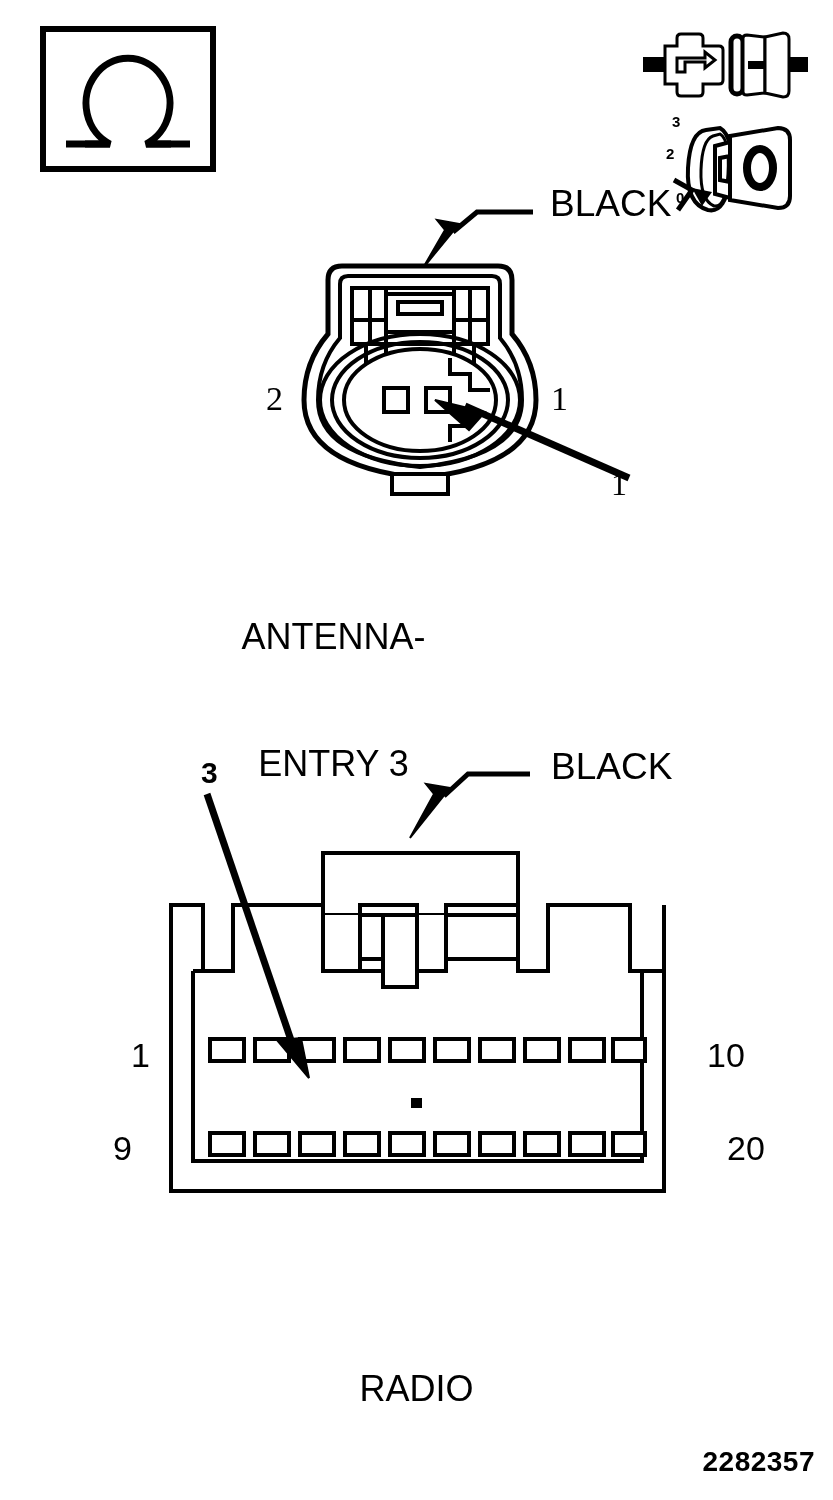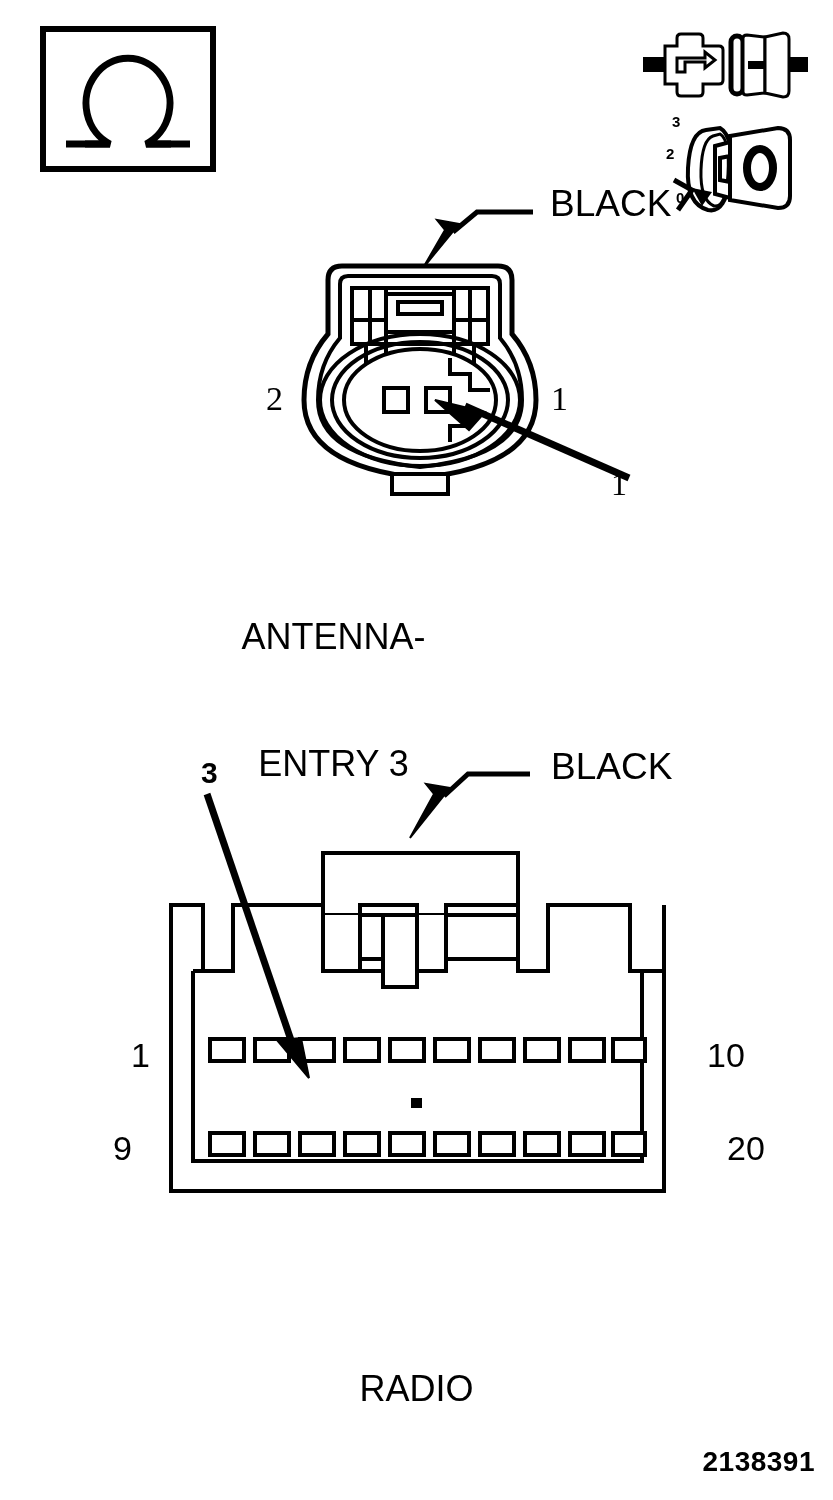--- a/index.html
+++ b/index.html
@@ -230,15 +230,15 @@
   <span class="lbl pinnum-sans" style="left:707px;top:1038px;">10</span>
   <span class="lbl pinnum-sans" style="left:113px;top:1131px;">9</span>
   <span class="lbl pinnum-sans" style="left:707px;top:1131px;margin-left:20px;">20</span>
 
   <div class="lbl partname" style="left:0;top:1283px;width:833px;">
     <div>RADIO</div>
     
     
   </div>
 
-  <span class="lbl partno" style="right:18px;top:1448px;">2138391</span>
+  <span class="lbl partno" style="right:18px;top:1448px;">2282357</span>
 
 </div>
 
 </body></html>

